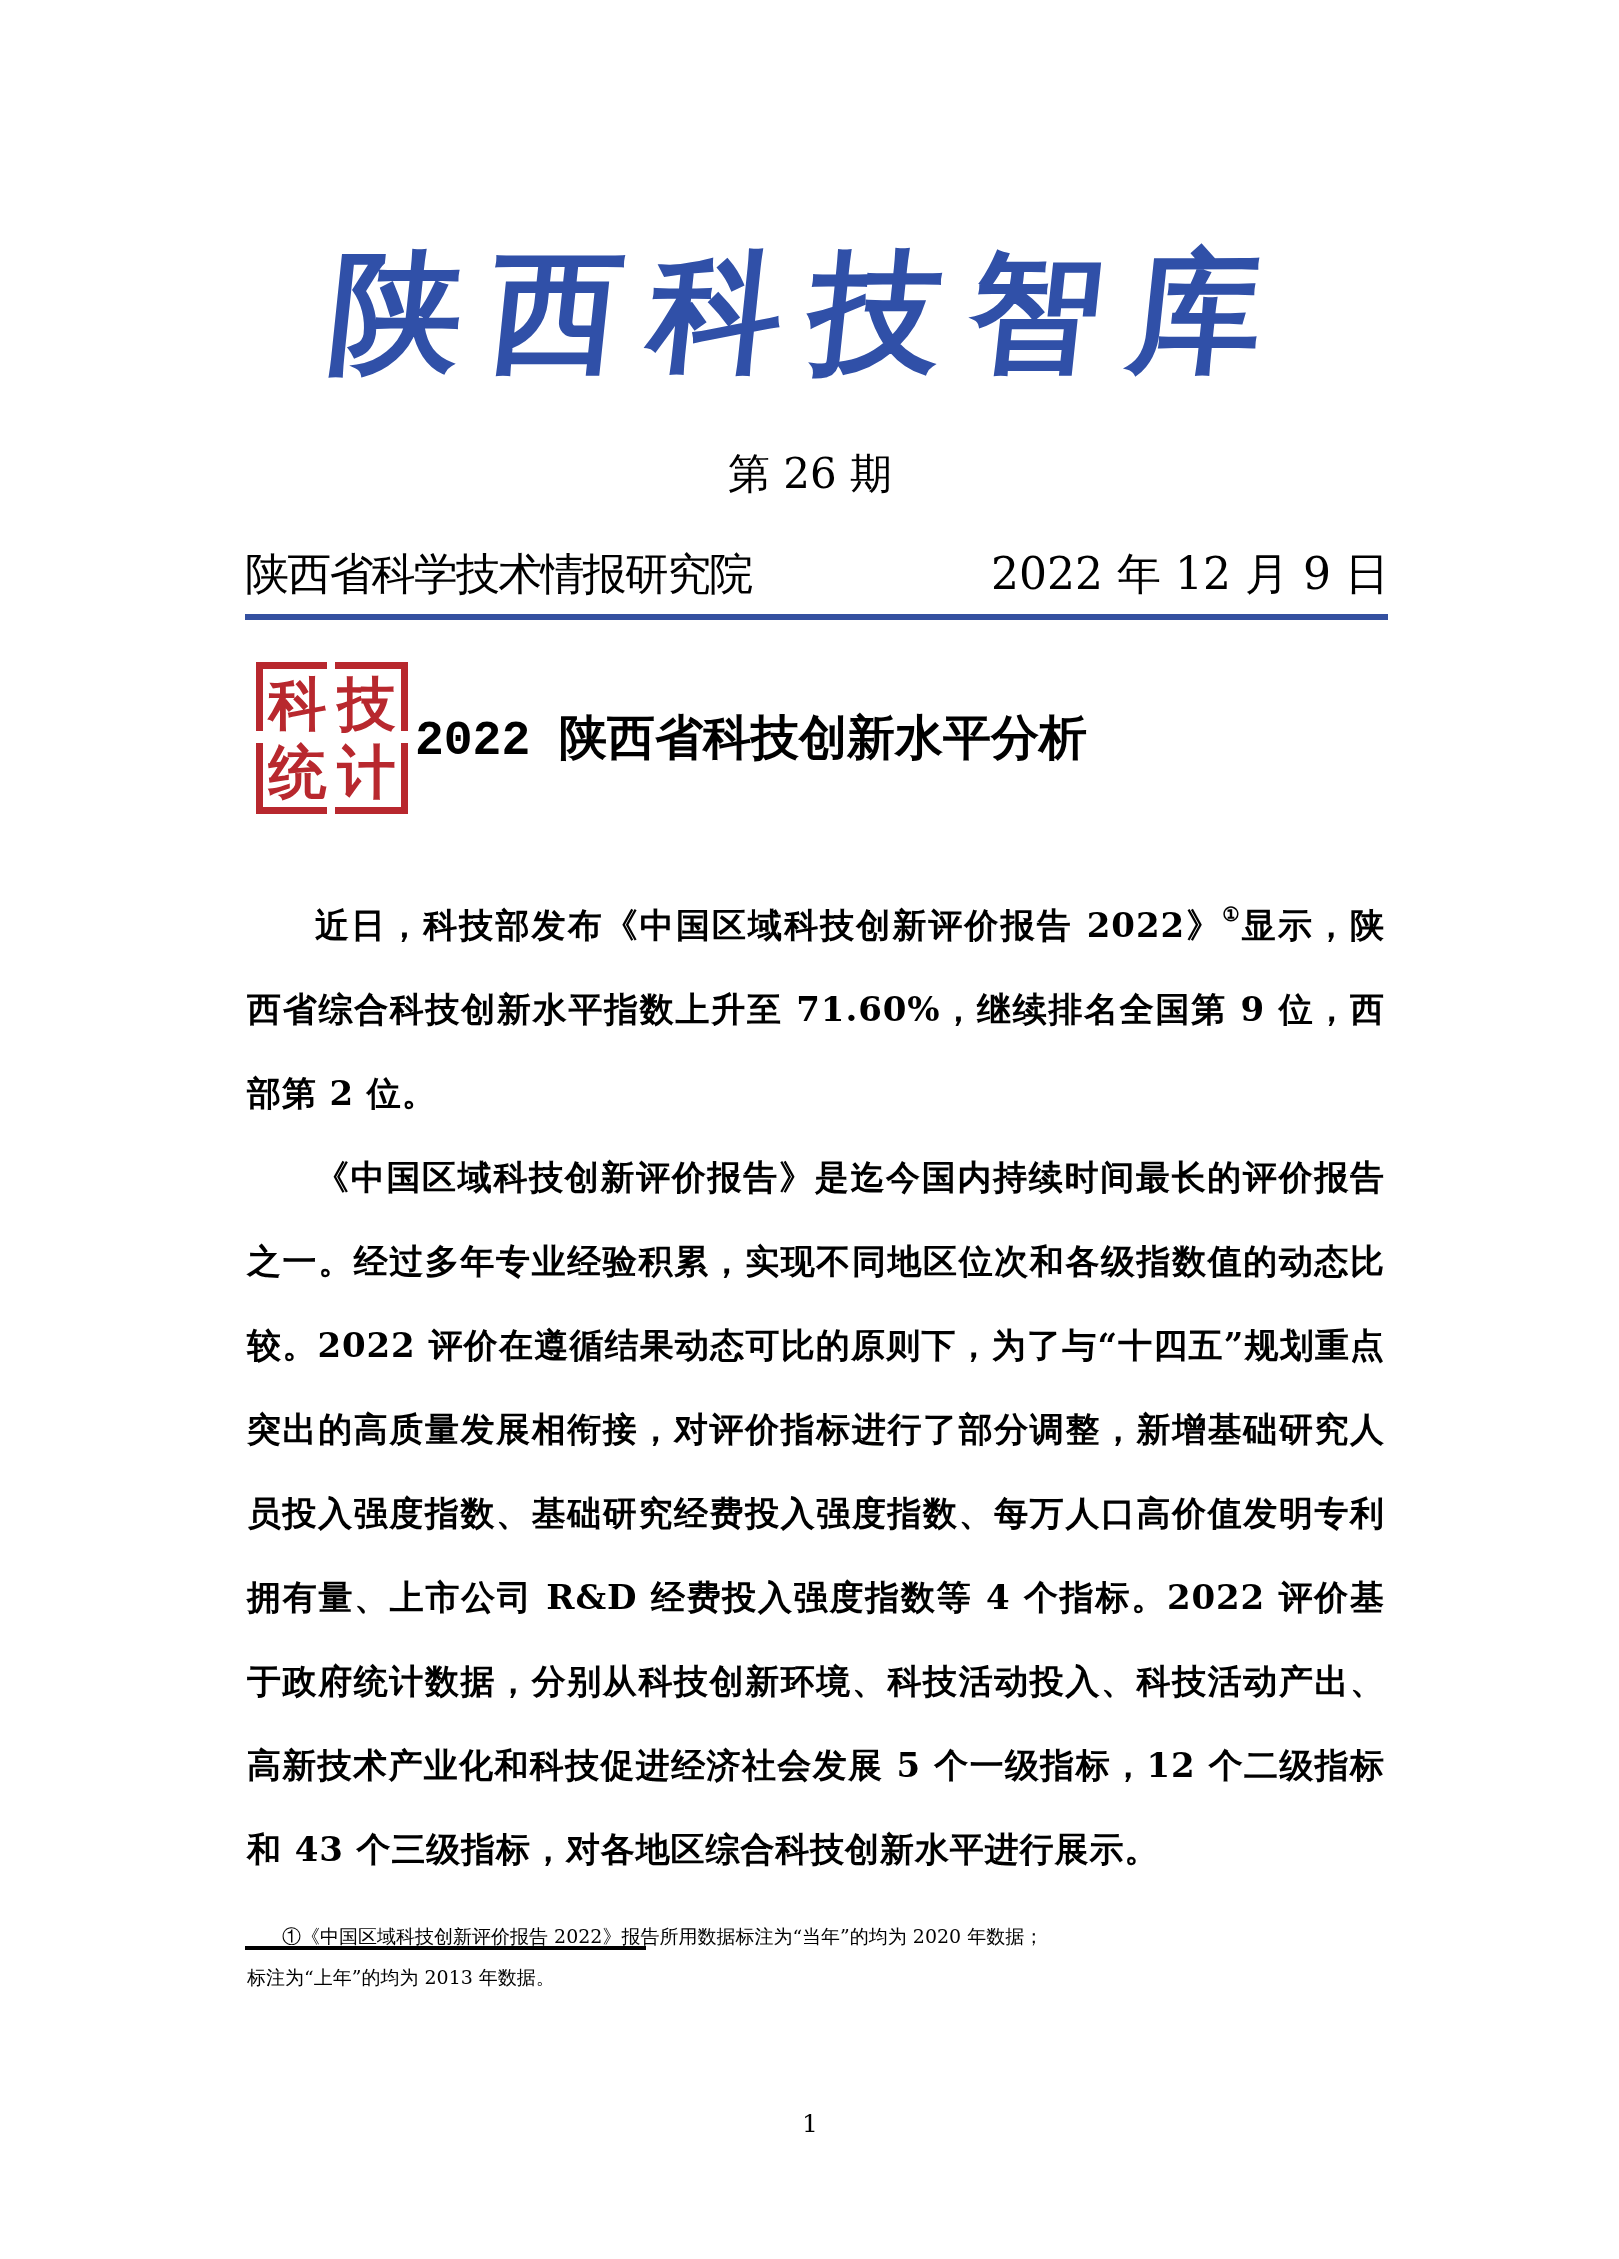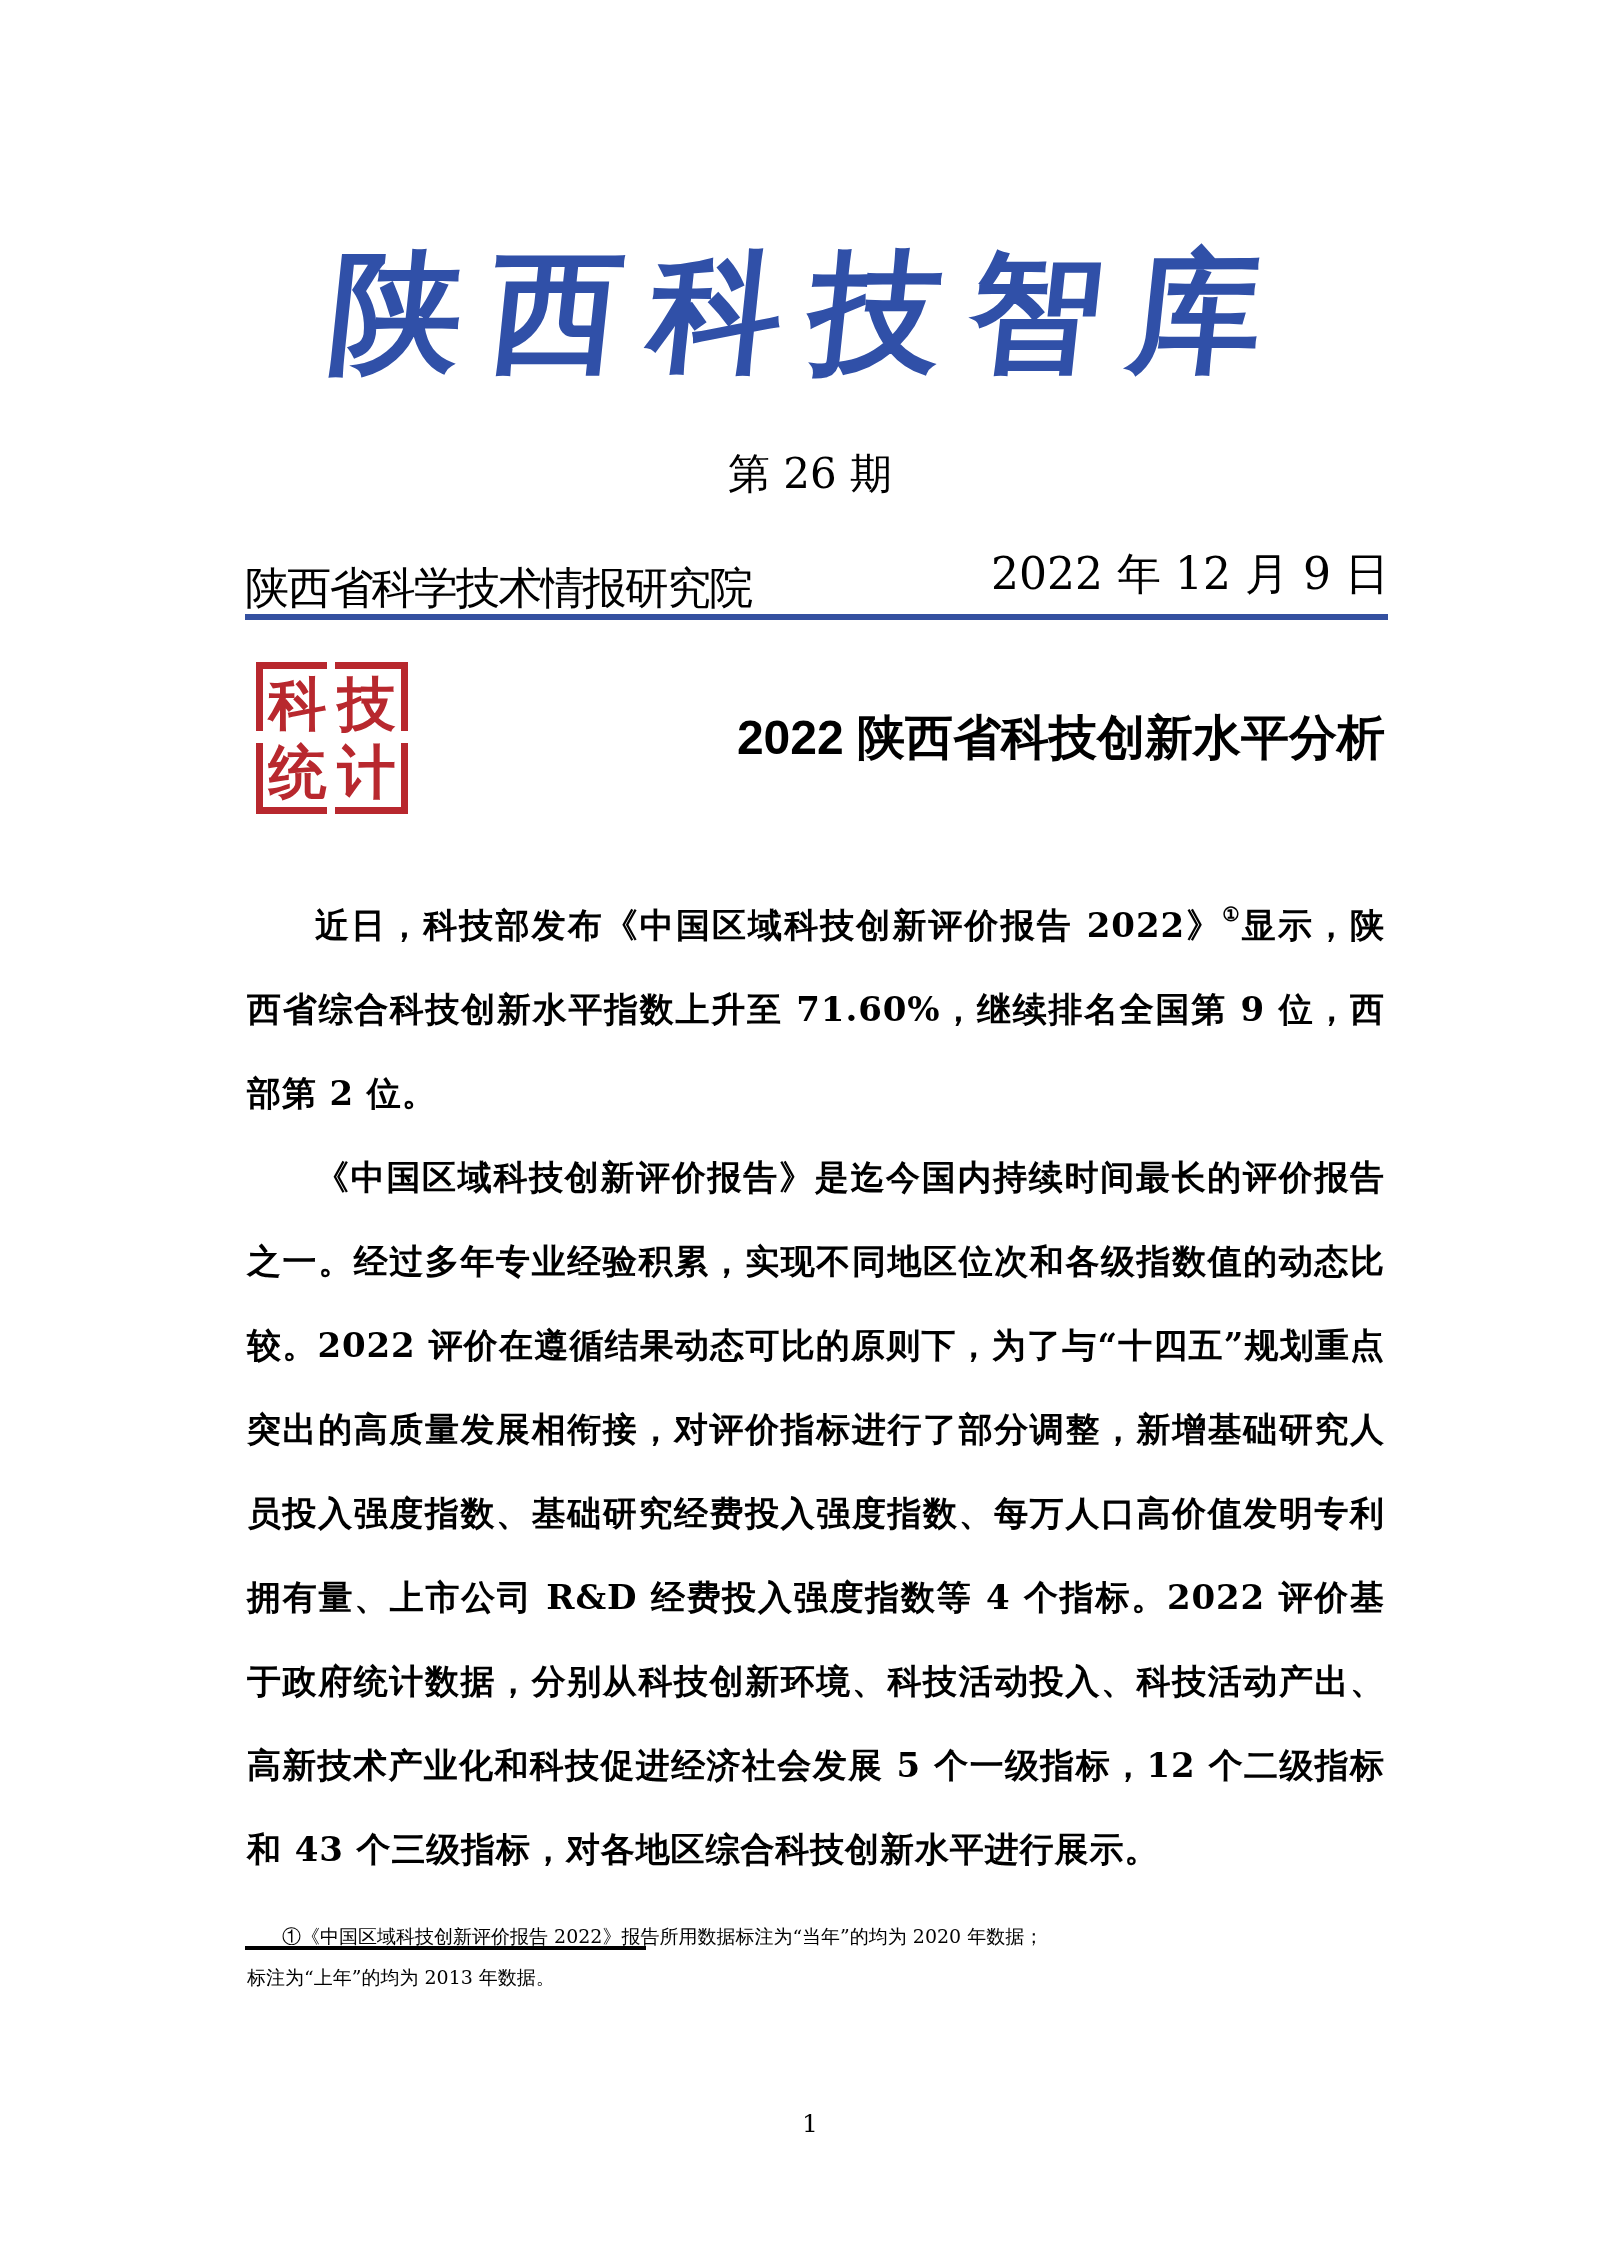--- a/index.html
+++ b/index.html
@@ -3,29 +3,29 @@
 <meta charset="utf-8">
 <style>
   html, body { margin:0; padding:0; background:#ffffff; }
   body { width:1620px; height:2259px; position:relative; overflow:hidden;
          font-family:"DejaVu Serif","Liberation Serif",serif; color:#000; }
   .abs { position:absolute; }
   .masthead { left:0; width:1620px; top:225px; text-align:center;
               font-size:132px; letter-spacing:28px; color:#3050a8; font-weight:bold;
               font-family:"DejaVu Serif",serif; transform:skewX(-6deg); }
   .issue { left:0; width:1620px; top:446px; text-align:center; font-size:42px; }
-  .org { left:245px; top:545px; font-size:44px; letter-spacing:-1.8px;margin-top:14px; }
+  .org { left:245px; top:545px; font-size:44px; letter-spacing:-1.8px; }
   .date { right:231px; top:545px; font-size:44px; }
   .rule { left:245px; top:614px; width:1143px; height:6.2px; background:#3450a0; }
   .logo { left:256px; top:662px; width:152px; height:152px; }
   .logo .fr { position:absolute; background:#b8282e; }
   .logo .ch { position:absolute; color:#b8282e; font-size:58px; font-weight:bold;
               font-family:"DejaVu Serif",serif; line-height:62px; width:69px; text-align:center; }
-  .title { left:415px; top:706px; width:970px; text-align:right; font-size:48px;
-           font-weight:bold; font-family:Liberation Sans, sans-serif; }
+  .title { left:415px; top:706px; width:970px; text-align:left; font-size:48px;
+           font-weight:bold; font-family:Liberation Mono, monospace; }
   .body { left:247px; top:873px; width:1138px; font-size:34px; line-height:84px;
           text-align:justify; letter-spacing:0.9px; }
   .body p { margin:0; text-indent:2em;font-weight:bold; }
   .body p + p { margin-top:0; }
   sup.fn { font-size:19.4px; vertical-align:16px; }
   .fnrule { left:245px; top:1946px; width:401px; height:4.4px; background:#000; }
   .footnote { left:247px; top:1916px; width:1138px; font-size:19px; line-height:41px; }
   .footnote .l1 { text-indent:35px; }
   .pageno { left:0; width:1620px; top:2109px; text-align:center; font-size:25px; }
 </style>

